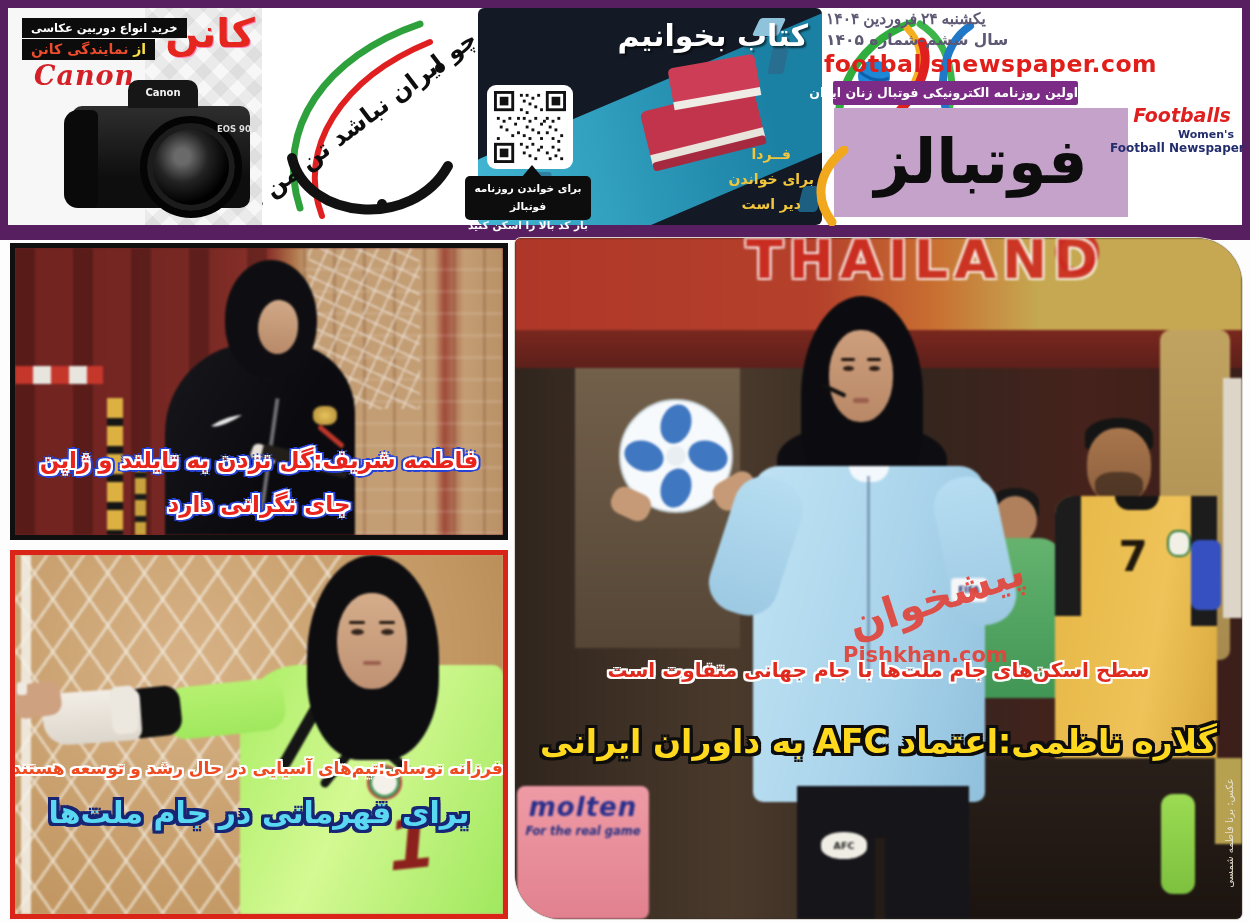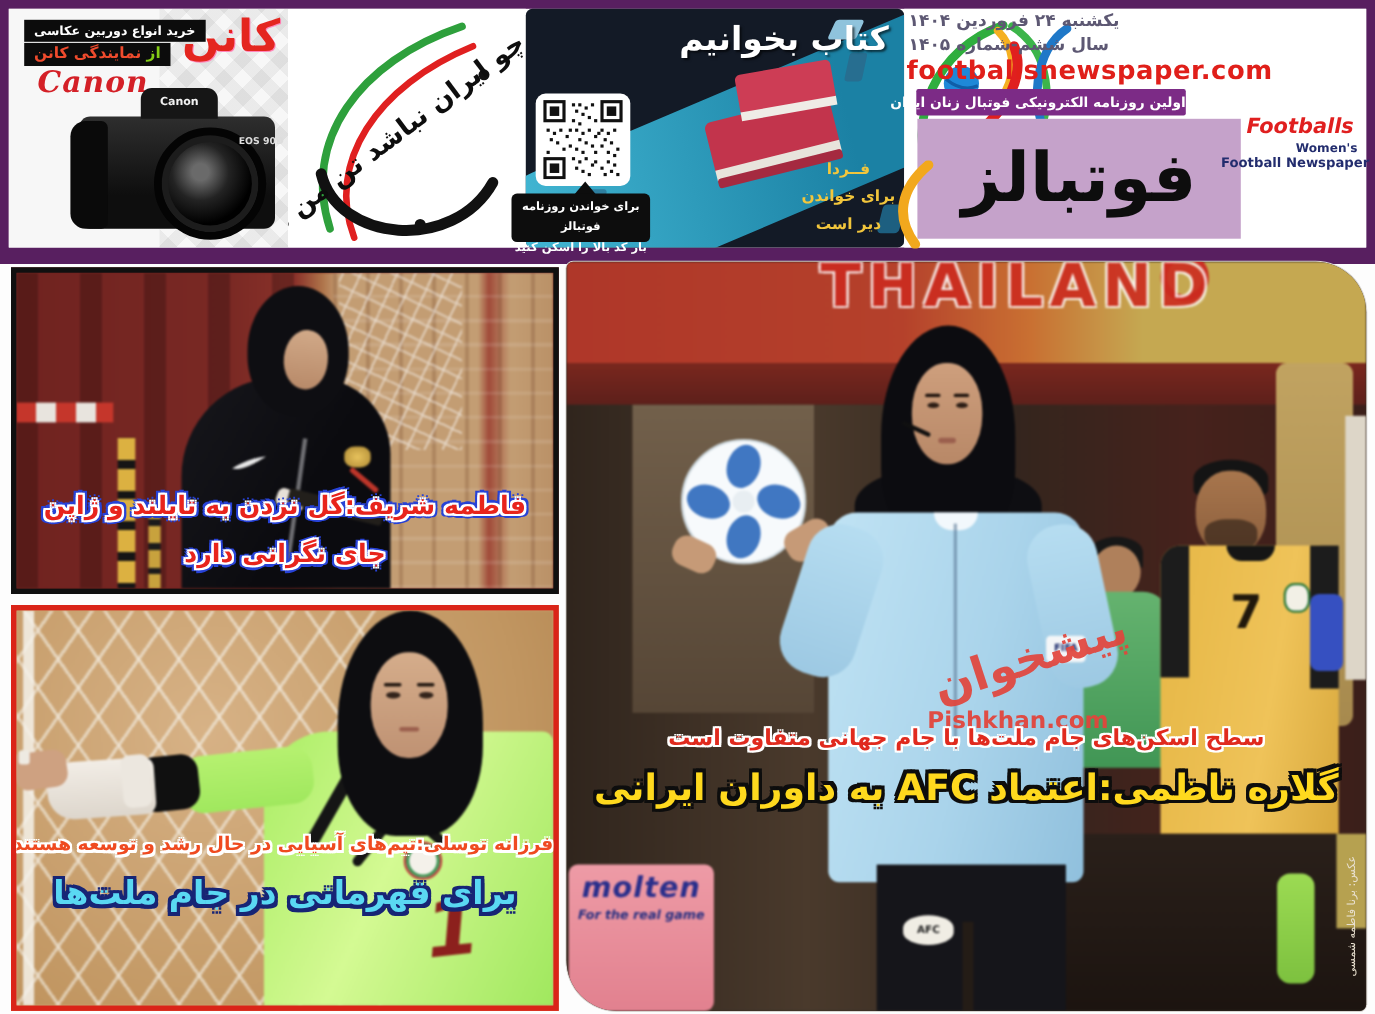--- a/index.html
+++ b/index.html
@@ -16,21 +16,21 @@
   
   #canon{left:8px;top:8px;width:254px;height:217px;background:#f7f7f7;overflow:hidden;}
   .canon-pattern{right:0;top:0;width:46%;height:100%;
      background:repeating-linear-gradient(45deg,rgba(0,0,0,.05) 0 12px,transparent 12px 24px),
                 repeating-linear-gradient(-45deg,rgba(0,0,0,.05) 0 12px,transparent 12px 24px);}
   .canon-fa{right:0px;top:2px;width:104px;text-align:center;font-size:40px;font-weight:bold;color:#e4261f;
             text-shadow:1px 1px 0 #f8b;letter-spacing:-2px;}
   .canon-banner1{left:14px;top:10px;background:#0c0c0c;color:#fff;font-size:11.5px;font-weight:bold;
             padding:3px 9px;}
   .canon-banner2{left:14px;top:31px;background:#0c0c0c;font-size:14px;font-weight:bold;padding:2px 9px 3px;}
-  .canon-banner2 .w{color:#84cc16;} .canon-banner2 .r{color:#ef4b2d;}
+  .canon-banner2 .w{color:#fde047;} .canon-banner2 .r{color:#ef4b2d;}
   .canon-script{left:26px;top:52px;color:#d42027;font-size:27px;font-weight:bold;font-style:italic;
             font-family:"DejaVu Serif","Liberation Serif",serif;letter-spacing:1px;}
   .camera{left:56px;top:72px;width:194px;height:142px;}
   .cam-hump{left:64px;top:0;width:70px;height:28px;background:#161616;border-radius:10px 10px 0 0;
             color:#f2f2f2;font-size:10px;font-weight:bold;text-align:center;line-height:26px;}
   .cam-body{left:8px;top:26px;width:178px;height:102px;background:linear-gradient(#2e2e2e,#0e0e0e 70%);
             border-radius:10px;}
   .cam-grip{left:0;top:30px;width:34px;height:98px;background:#0a0a0a;border-radius:14px 6px 6px 14px;}
   .cam-lens{left:76px;top:36px;width:88px;height:88px;border-radius:50%;border:7px solid #040404;
             background:radial-gradient(circle at 40% 38%,#6a6a6a 0 10%,#232323 34%,#000 62%);
@@ -58,21 +58,21 @@
   .bb-slogan{right:8px;bottom:8px;text-align:center;color:#f2c63c;font-weight:bold;font-size:14px;
        line-height:25px;}
   .bb-qr{left:9px;top:77px;width:86px;height:84px;background:#ffffff;border-radius:9px;padding:6px;box-sizing:border-box;}
   .bb-tip{left:-13px;top:168px;width:126px;height:44px;background:#0d0d0d;border-radius:5px;color:#fff;
        font-size:10.5px;font-weight:bold;text-align:center;line-height:1.75;padding-top:3px;box-sizing:border-box;}
   .bb-tip-arrow{left:44px;top:157px;width:0;height:0;border-left:10px solid transparent;
        border-right:10px solid transparent;border-bottom:12px solid #0d0d0d;}
 
   
   #masthead{left:822px;top:8px;width:420px;height:217px;background:#ffffff;}
-  .mh-date{left:4px;top:2px;font-size:15.5px;font-weight:bold;color:#5d5873;}
+  .mh-date{left:4px;top:2px;font-size:15.5px;font-weight:bold;color:#5d5873;font-family:Liberation Serif, serif;}
   .mh-issue{left:4px;top:23px;font-size:15.5px;font-weight:bold;color:#5d5873;}
   .mh-site{left:2px;top:42px;font-size:23.5px;font-weight:bold;color:#e01f1a;letter-spacing:.5px;}
   .mh-tagline{left:11px;top:73px;width:245px;height:24px;background:#7c2b86;color:#fff;font-size:12.5px;
        font-weight:bold;text-align:center;line-height:24px;border-radius:2px;}
   .mh-lilac{left:12px;top:100px;width:294px;height:109px;background:#c5a2ca;}
   .mh-title{left:12px;top:96px;width:294px;height:116px;text-align:center;font-size:62px;line-height:116px;
        font-weight:bold;color:#0d0d0d;}
   .mh-logo{left:260px;top:0px;width:158px;height:162px;}
   .mh-logo-name{left:300px;top:96px;width:120px;text-align:center;font-size:19px;font-style:italic;font-weight:bold;
        color:#e01f1f;text-shadow:-1.5px 0 0 #fff,1.5px 0 0 #fff,0 -1.5px 0 #fff,0 1.5px 0 #fff;}
@@ -218,21 +218,21 @@
   .cap-cyan{color:#5ad8f2;text-shadow:
     -3px -3px 0 #172575,3px -3px 0 #172575,-3px 3px 0 #172575,3px 3px 0 #172575,-3px 0 0 #172575,3px 0 0 #172575,0 -3px 0 #172575,0 3px 0 #172575;}
   .cap-yellow{color:#ffd91e;text-shadow:
     -3px -3px 0 #0d0d0d,3px -3px 0 #0d0d0d,-3px 3px 0 #0d0d0d,3px 3px 0 #0d0d0d,-3px 0 0 #0d0d0d,3px 0 0 #0d0d0d,0 -3px 0 #0d0d0d,0 3px 0 #0d0d0d;}
   .cap-redwhite{color:#e02a1e;text-shadow:
     -2px -2px 0 #fff,2px -2px 0 #fff,-2px 2px 0 #fff,2px 2px 0 #fff,-2px 0 0 #fff,2px 0 0 #fff,0 -2px 0 #fff,0 2px 0 #fff;}
   .thailand{color:#d02a1e;opacity:.9;text-shadow:
     -2px -2px 0 rgba(255,255,255,.85),2px -2px 0 rgba(255,255,255,.85),-2px 2px 0 rgba(255,255,255,.85),2px 2px 0 rgba(255,255,255,.85);}
   .c1-l1{top:158px;font-size:20.5px;} .c1-l2{top:199px;font-size:23px;} .c1-l3{top:243px;font-size:23px;}
   .c2-l1{top:203px;font-size:17px;} .c2-l2{top:240px;font-size:30px;} .c2-l3{top:288px;font-size:30px;}
-  .c3-l1{top:420px;font-size:20px;} .c3-l2{top:458px;font-size:33px;} .c3-l3{top:512px;font-size:33px;}
+  .c3-l1{top:420px;font-size:20px;} .c3-l2{top:484px;font-size:33px;} .c3-l3{top:512px;font-size:33px;}
 </style>
 </head>
 <body>
 
 <div class="page">
 
   <header class="header abs">
     <div class="header-inner abs"></div>
 
     <section id="canon" class="abs">

